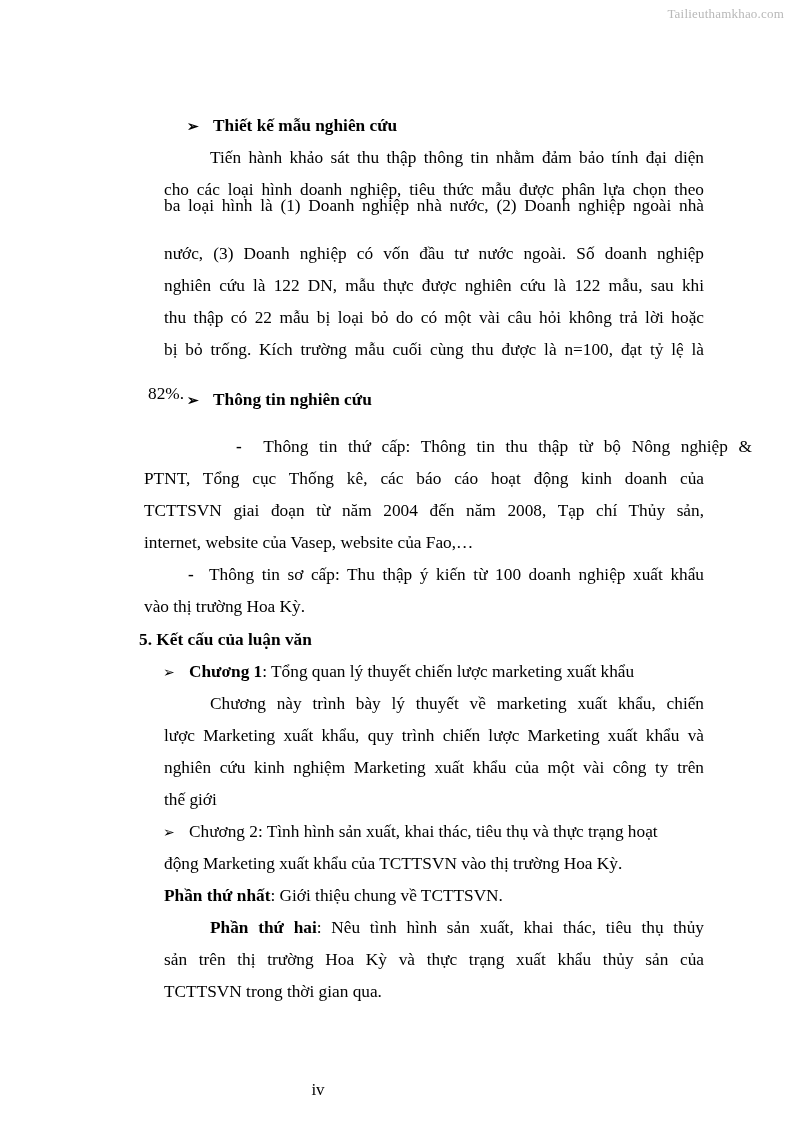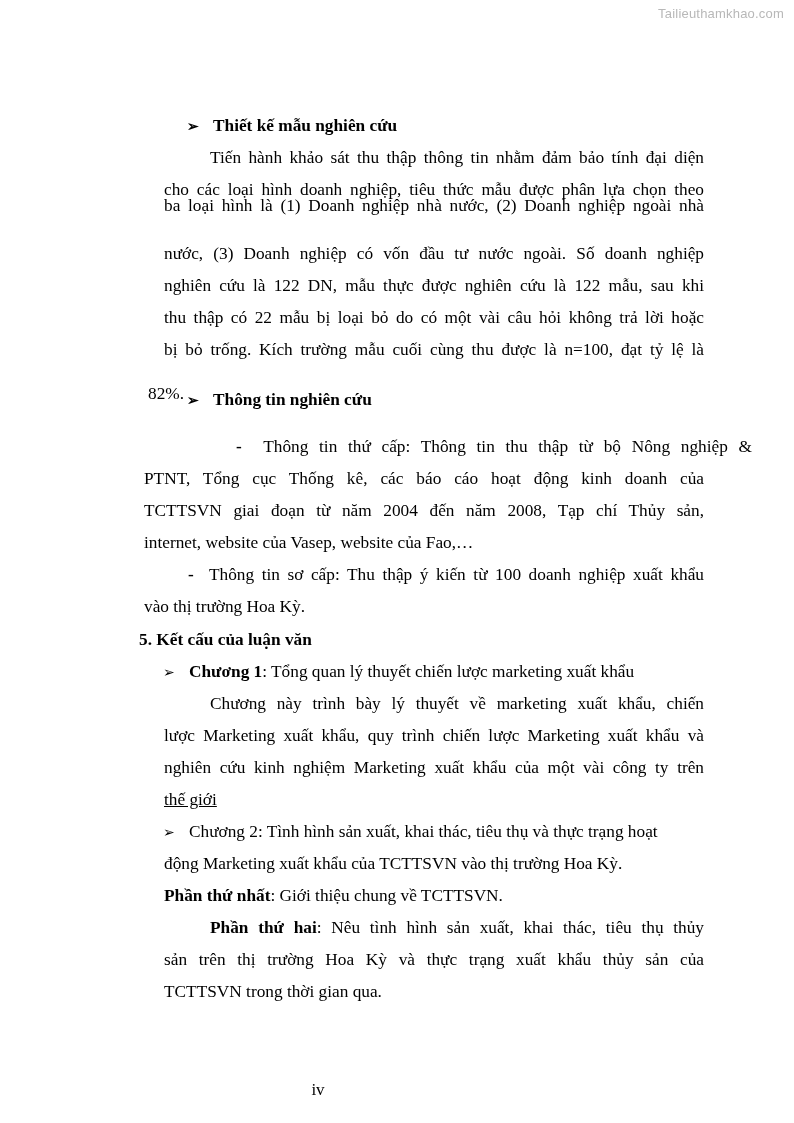--- a/index.html
+++ b/index.html
@@ -1,18 +1,18 @@
 <!DOCTYPE html>
 <html><head>
 <meta charset="utf-8">
 <style>
   html, body { margin:0; padding:0; background:#ffffff; }
   body { width:794px; height:1123px; position:relative; overflow:hidden;
          font-family:"Liberation Serif", "DejaVu Serif", serif; color:#000; }
-  .watermark { position:absolute; top:6px; right:10px; font-family:Liberation Sans, sans-serif;
+  .watermark { position:absolute; top:6px; right:10px; font-family:Liberation Serif, serif;
                font-size:13px; color:#b8b8b8; letter-spacing:0.2px; }
   .line { position:absolute; font-size:17.3px; line-height:20px; white-space:nowrap; }
   .just { text-align:justify; text-align-last:justify; white-space:normal; }
   .b { font-weight:bold; }
   .arrow { display:inline-block; width:26px; font-size:14px; }
   .page-num { position:absolute; top:1080px; left:0; width:636px; text-align:center; font-size:17px; }
 </style>
 </head>
 <body>
 
@@ -44,21 +44,21 @@
 </div>
 <div class="line" style="top:597px;left:144px;">vào thị trường Hoa Kỳ.</div>
 
 <div class="line b" style="top:630px;left:139px;">5.  Kết cấu của luận văn</div>
 <div class="line" style="top:662px;left:163px;">
   <span class="arrow">➢</span><span class="b">Chương 1</span><span>: Tổng quan lý thuyết chiến lược marketing xuất khẩu</span>
 </div>
 <div class="line just" style="top:694px;left:210px;width:494px;">Chương này trình bày lý thuyết về marketing xuất khẩu, chiến</div>
 <div class="line just" style="top:726px;left:164px;width:540px;">lược Marketing xuất khẩu, quy trình chiến lược Marketing xuất khẩu và</div>
 <div class="line just" style="top:758px;left:164px;width:540px;">nghiên cứu kinh nghiệm Marketing xuất khẩu của một vài công ty trên</div>
-<div class="line" style="top:790px;left:164px;text-decoration:underline;">thế giới</div>
+<div class="line" style="top:790px;left:164px;">thế giới</div>
 
 <div class="line" style="top:822px;left:163px;">
   <span class="arrow">➢</span><span>Chương 2: Tình hình sản xuất, khai thác, tiêu thụ và thực trạng hoạt</span>
 </div>
 <div class="line" style="top:854px;left:164px;">động Marketing xuất khẩu của TCTTSVN vào thị trường Hoa Kỳ.</div>
 <div class="line" style="top:886px;left:164px;">
   <span class="b">Phần thứ nhất</span><span>: Giới thiệu chung về TCTTSVN.</span>
 </div>
 <div class="line just" style="top:918px;left:210px;width:494px;">
   <span class="b">Phần thứ hai</span><span>: Nêu tình hình sản xuất, khai thác, tiêu thụ thủy</span>

